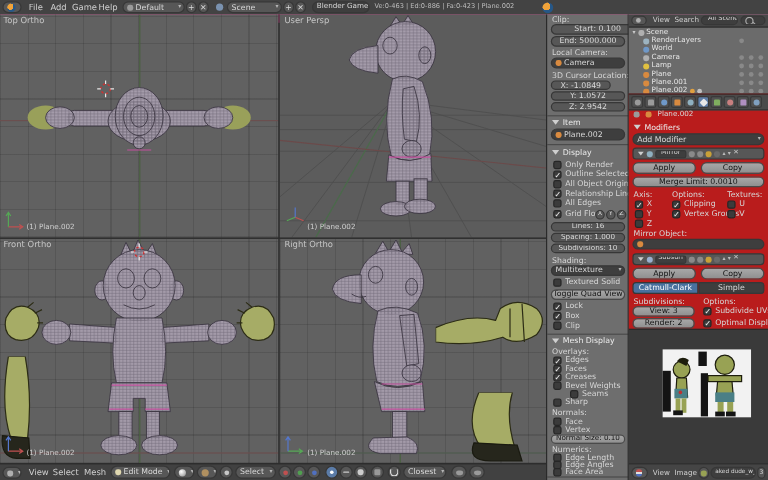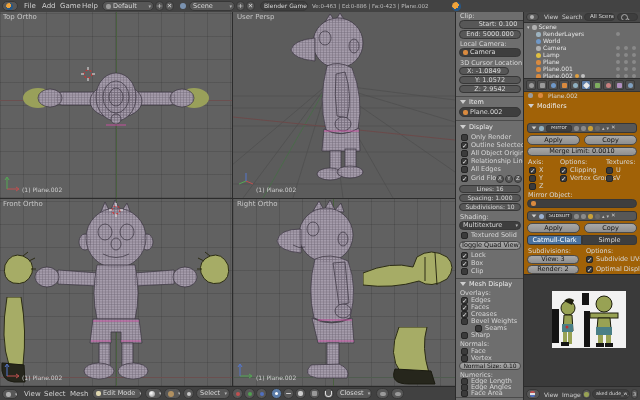--- a/index.html
+++ b/index.html
@@ -475,21 +475,21 @@
         <span class="mi" style="background:#d98a3f;width:5px;height:5px"></span>
         <span>Plane.002</span>
         <span class="mi" style="background:#e0a040;width:4px;height:4px;border-radius:50%"></span>
         <span class="mi" style="background:#c0c0c0;width:4px;height:4px"></span>
       </div>
     <span class="ri" style="left:92px;top:62px"></span>
       <span class="ri" style="left:100px;top:62px"></span>
       <span class="ri" style="left:108px;top:62px"></span>
   </div>
 
-  <div class="abs" style="left:524px;top:78px;width:116px;height:196px;background:#a16207;border-top:1px solid #2e2e2e;overflow:hidden">
+  <div class="abs" style="left:524px;top:78px;width:116px;height:196px;background:#b91c1c;border-top:1px solid #2e2e2e;overflow:hidden">
     <div class="abs" style="left:0;top:0;width:116px;height:12px;background:#4a4a4a;border-bottom:1px solid #333">
       <div class="tab" style="left:2px;top:1px">
           <span class="ti" style="background:#9a9a9a;border-radius:50%"></span>
         </div>
       <div class="tab" style="left:13px;top:1px">
           <span class="ti" style="background:#9a9a9a"></span>
         </div>
       <div class="tab" style="left:24px;top:1px">
           <span class="ti" style="background:#6f98c8;border-radius:50%"></span>
         </div>
@@ -516,20 +516,24 @@
         </div>
     </div>
     <div class="abs" style="left:0;top:12px;width:116px;height:10px">
       <span class="mi abs" style="left:4px;top:2px;background:#9a9a9a;width:5px;height:5px"></span>
       <span class="mi abs" style="left:14px;top:2px;background:#d98a3f;width:5px;height:5px"></span>
       <span class="lbl" style="left:24px;top:2px;font-size:6px">Plane.002</span>
     </div>
     <div class="ph" style="left:4px;top:24px">
         <span class="tri"></span>
         <span>Modifiers</span>
+      </div>
+    <div class="b dk fl" style="left:3px;top:32px;width:110px;height:10px">
+        <span>Add Modifier</span>
+        <span class="ar">▾</span>
       </div>
 
     <div class="b fl" style="left:3px;top:44px;width:110px;height:10px;border-radius:3px">
       <span class="tri" style="transform:scale(.8)"></span>
       <span class="mi" style="background:#8fb0c0;width:5px;height:5px"></span>
       <span class="b dk" style="position:relative;width:26px;height:7px;border-radius:2px;font-size:5.5px">Mirror</span>
       <span class="mi" style="background:#8a8a8a;width:5px;height:5px"></span>
       <span class="mi" style="background:#8a8a8a;width:5px;height:5px"></span>
       <span class="mi" style="background:#c8a038;width:5px;height:5px"></span>
       <span class="mi" style="background:#6a6a6a;width:5px;height:5px"></span>

